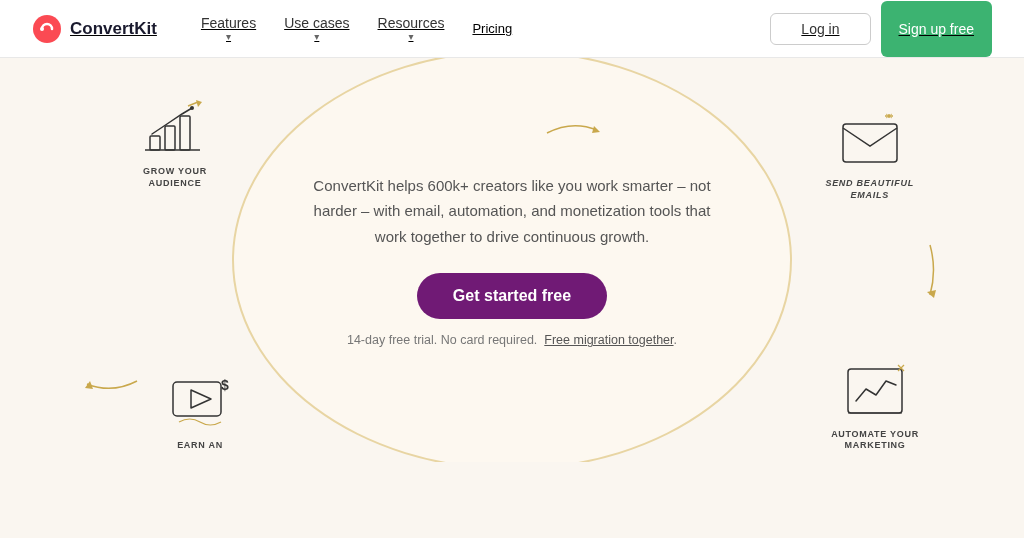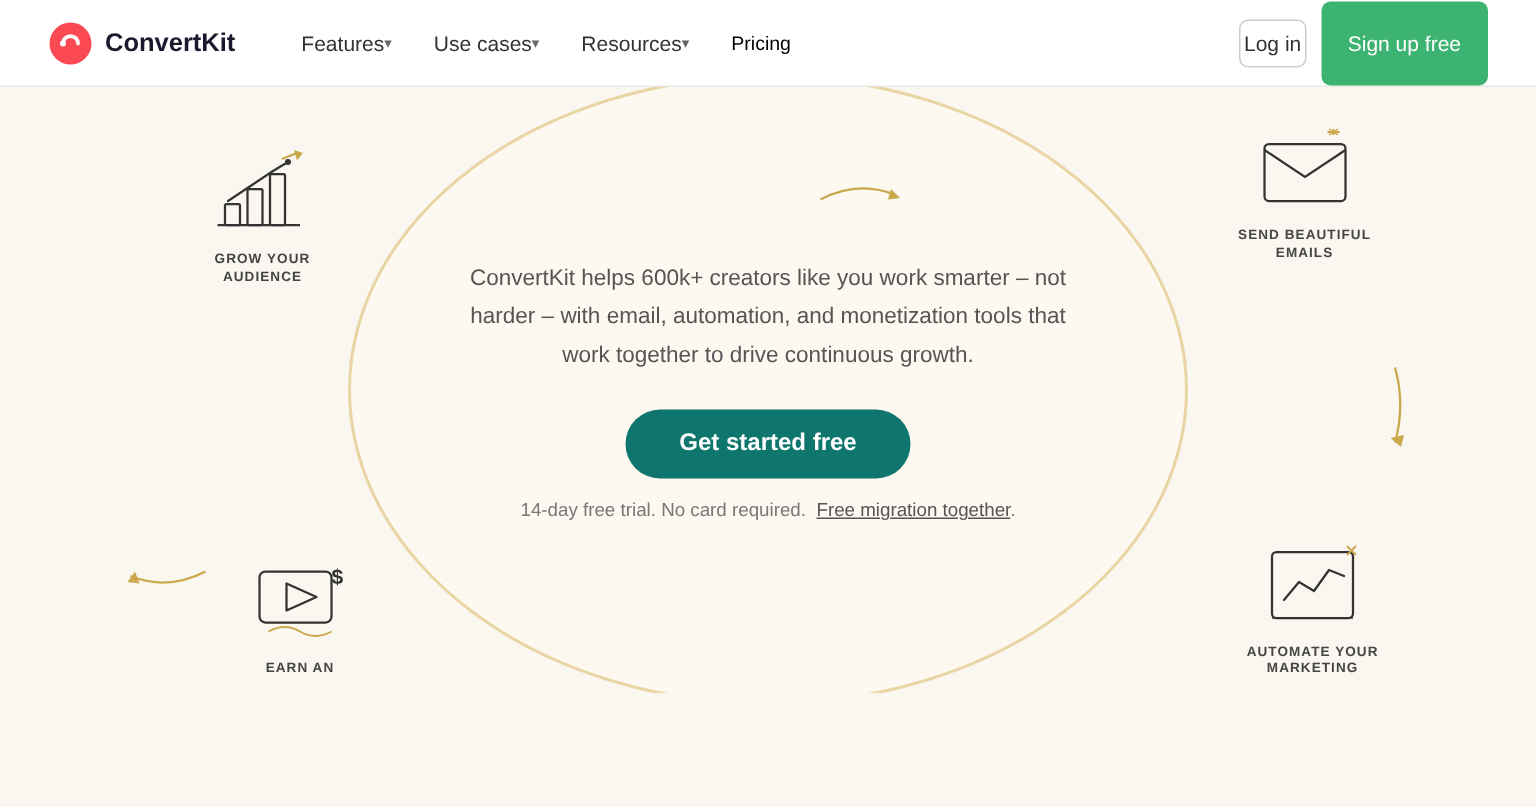--- a/index.html
+++ b/index.html
@@ -16,20 +16,21 @@
     
     nav {
       background: #ffffff;
       border-bottom: 1px solid #e8e8e8;
       display: flex;
       align-items: center;
       padding: 0 32px;
       height: 58px;
       position: relative;
       z-index: 10;
+      text-decoration: underline;
     }
 
     .nav-logo {
       display: flex;
       align-items: center;
       gap: 8px;
       margin-right: 32px;
     }
 
     .logo-icon {
@@ -52,20 +53,21 @@
 
     .nav-link {
       display: flex;
       align-items: center;
       gap: 0;
       padding: 6px 12px;
       font-size: 14px;
       color: #333;
       cursor: pointer;
       border-radius: 4px;
+      flex-direction: column;
     }
 
     .nav-link .chevron {
       font-size: 10px;
       color: #666;
     }
 
     .nav-pricing {
       font-size: 13px;
       color: #000000;
@@ -73,21 +75,21 @@
       cursor: pointer;
     }
 
     .nav-actions {
       display: flex;
       align-items: center;
       gap: 10px;
     }
 
     .btn-login {
-      padding: 7px 2px;
+      padding: 7px 30px;
       border: 1.5px solid #ccc;
       border-radius: 6px;
       background: #fff;
       font-size: 14px;
       color: #333;
       cursor: pointer;
     }
 
     .btn-signup {
       padding: 20px 18px;
@@ -147,21 +149,21 @@
       line-height: 1.7;
       margin-bottom: 24px;
       max-width: 420px;
       margin-left: auto;
       margin-right: auto;
     }
 
     .btn-cta {
       display: inline-block;
       padding: 14px 36px;
-      background: #0f766e;
+      background: #701a75;
       color: #fff;
       border-radius: 50px;
       font-size: 16px;
       font-weight: 600;
       cursor: pointer;
       border: none;
       margin-bottom: 14px;
     }
 
     .hero-fine-print {
@@ -190,22 +192,23 @@
       margin-top: 4px;
       line-height: 1.3;
     }
 
     .illus-grow {
       top: 40px;
       left: 140px;
     }
 
     .illus-email {
-      top: 24px;
+      top: 52px;
       right: 110px;
+      font-style: italic;
     }
 
     .illus-earn {
       bottom: 10px;
       left: 165px;
     }
 
     .illus-automate {
       bottom: 10px;
       right: 105px;

